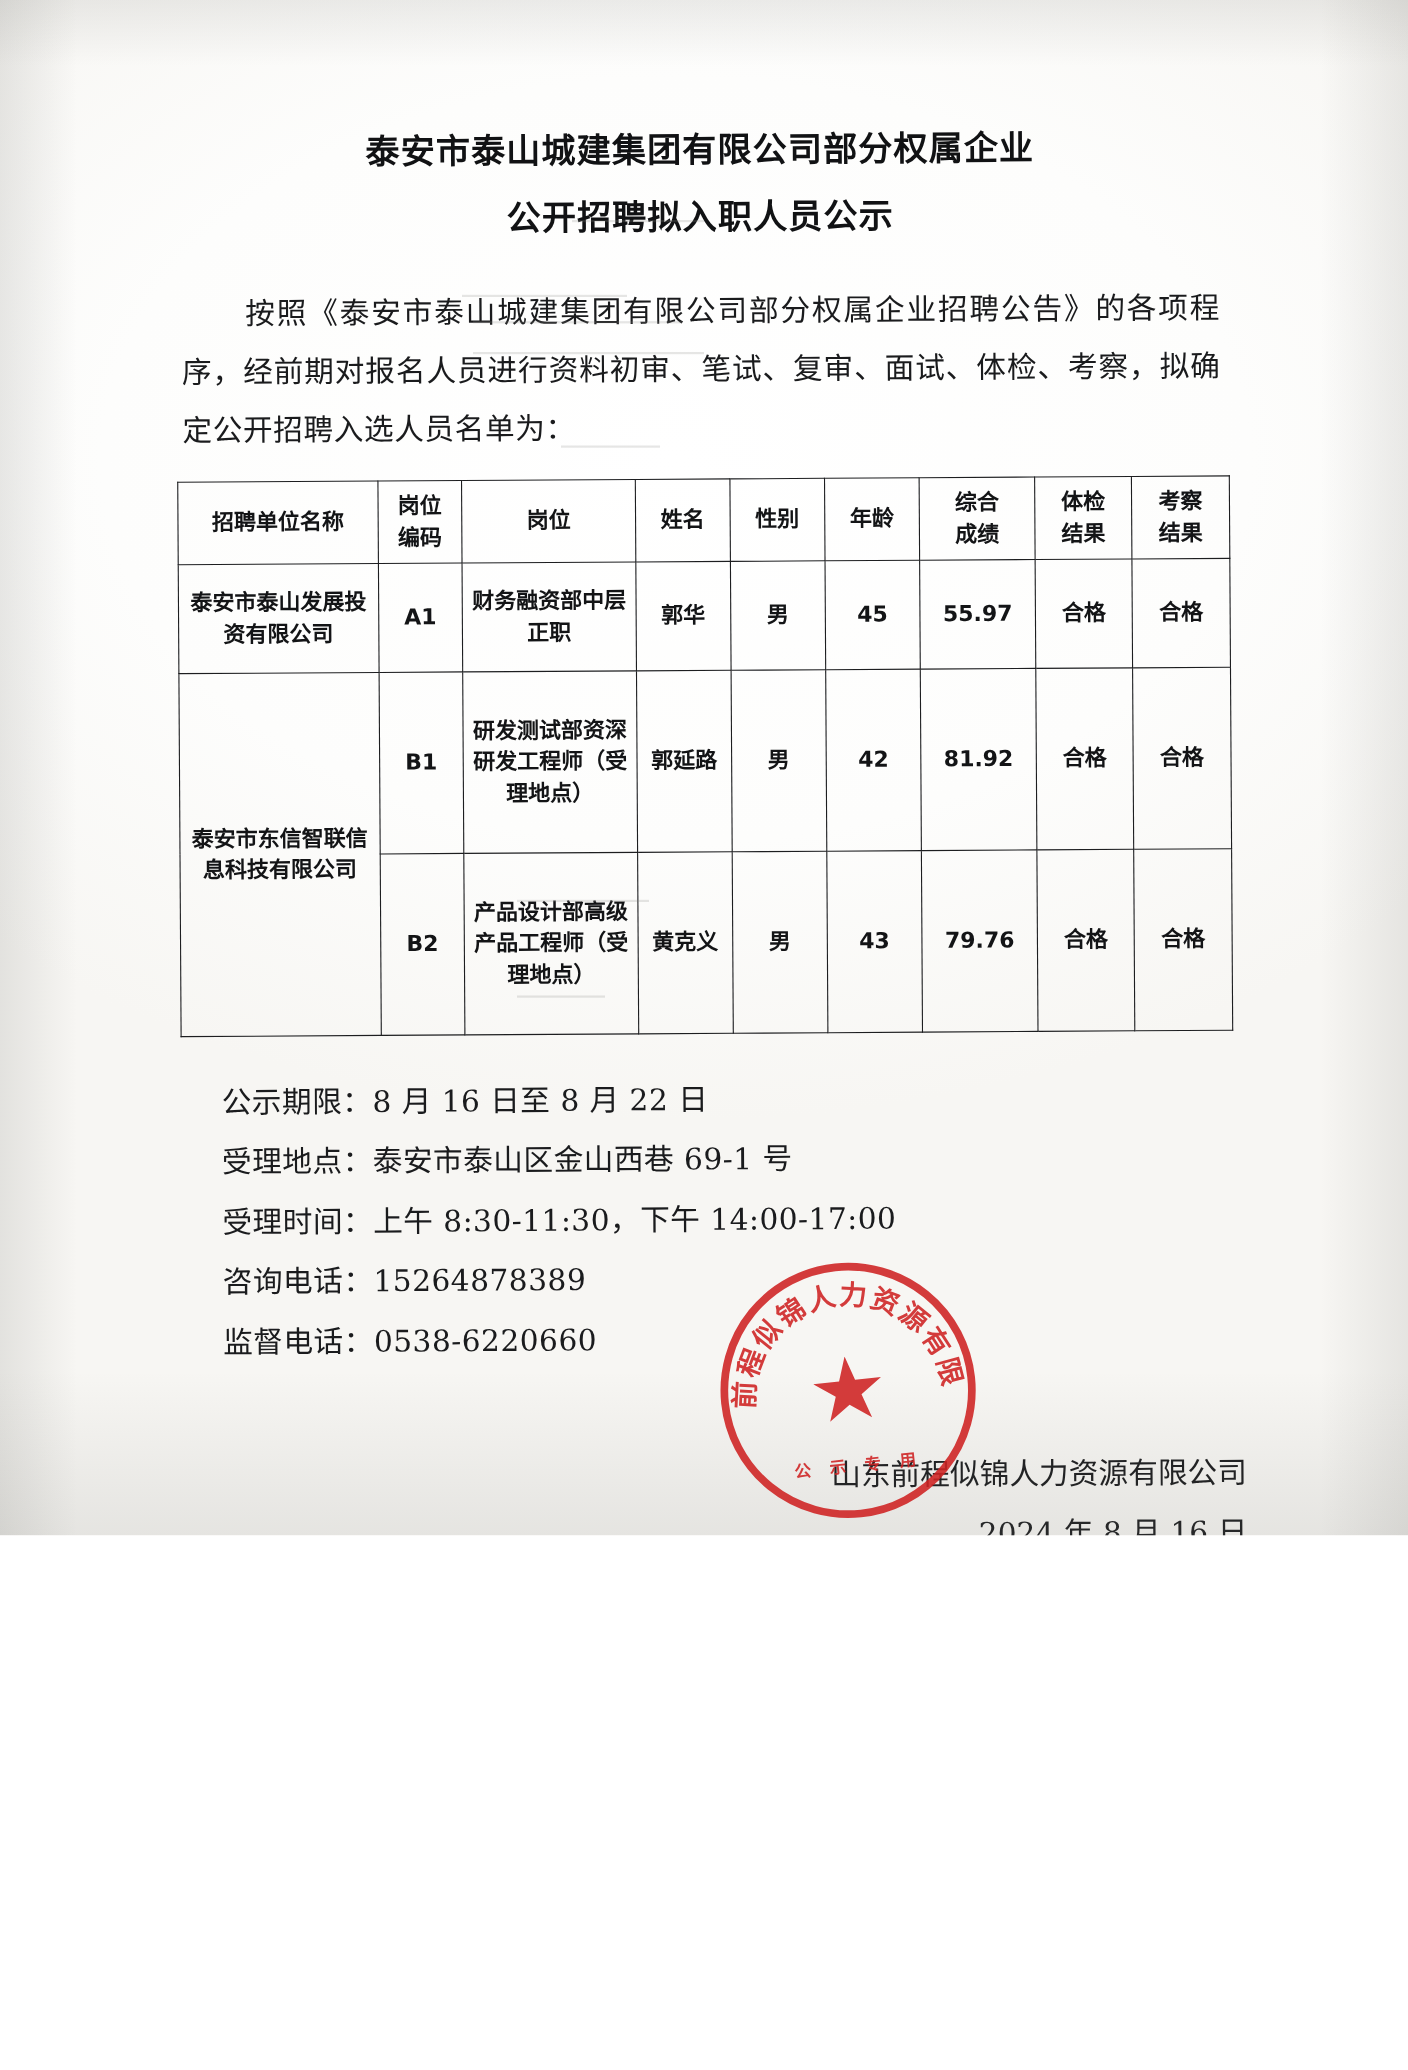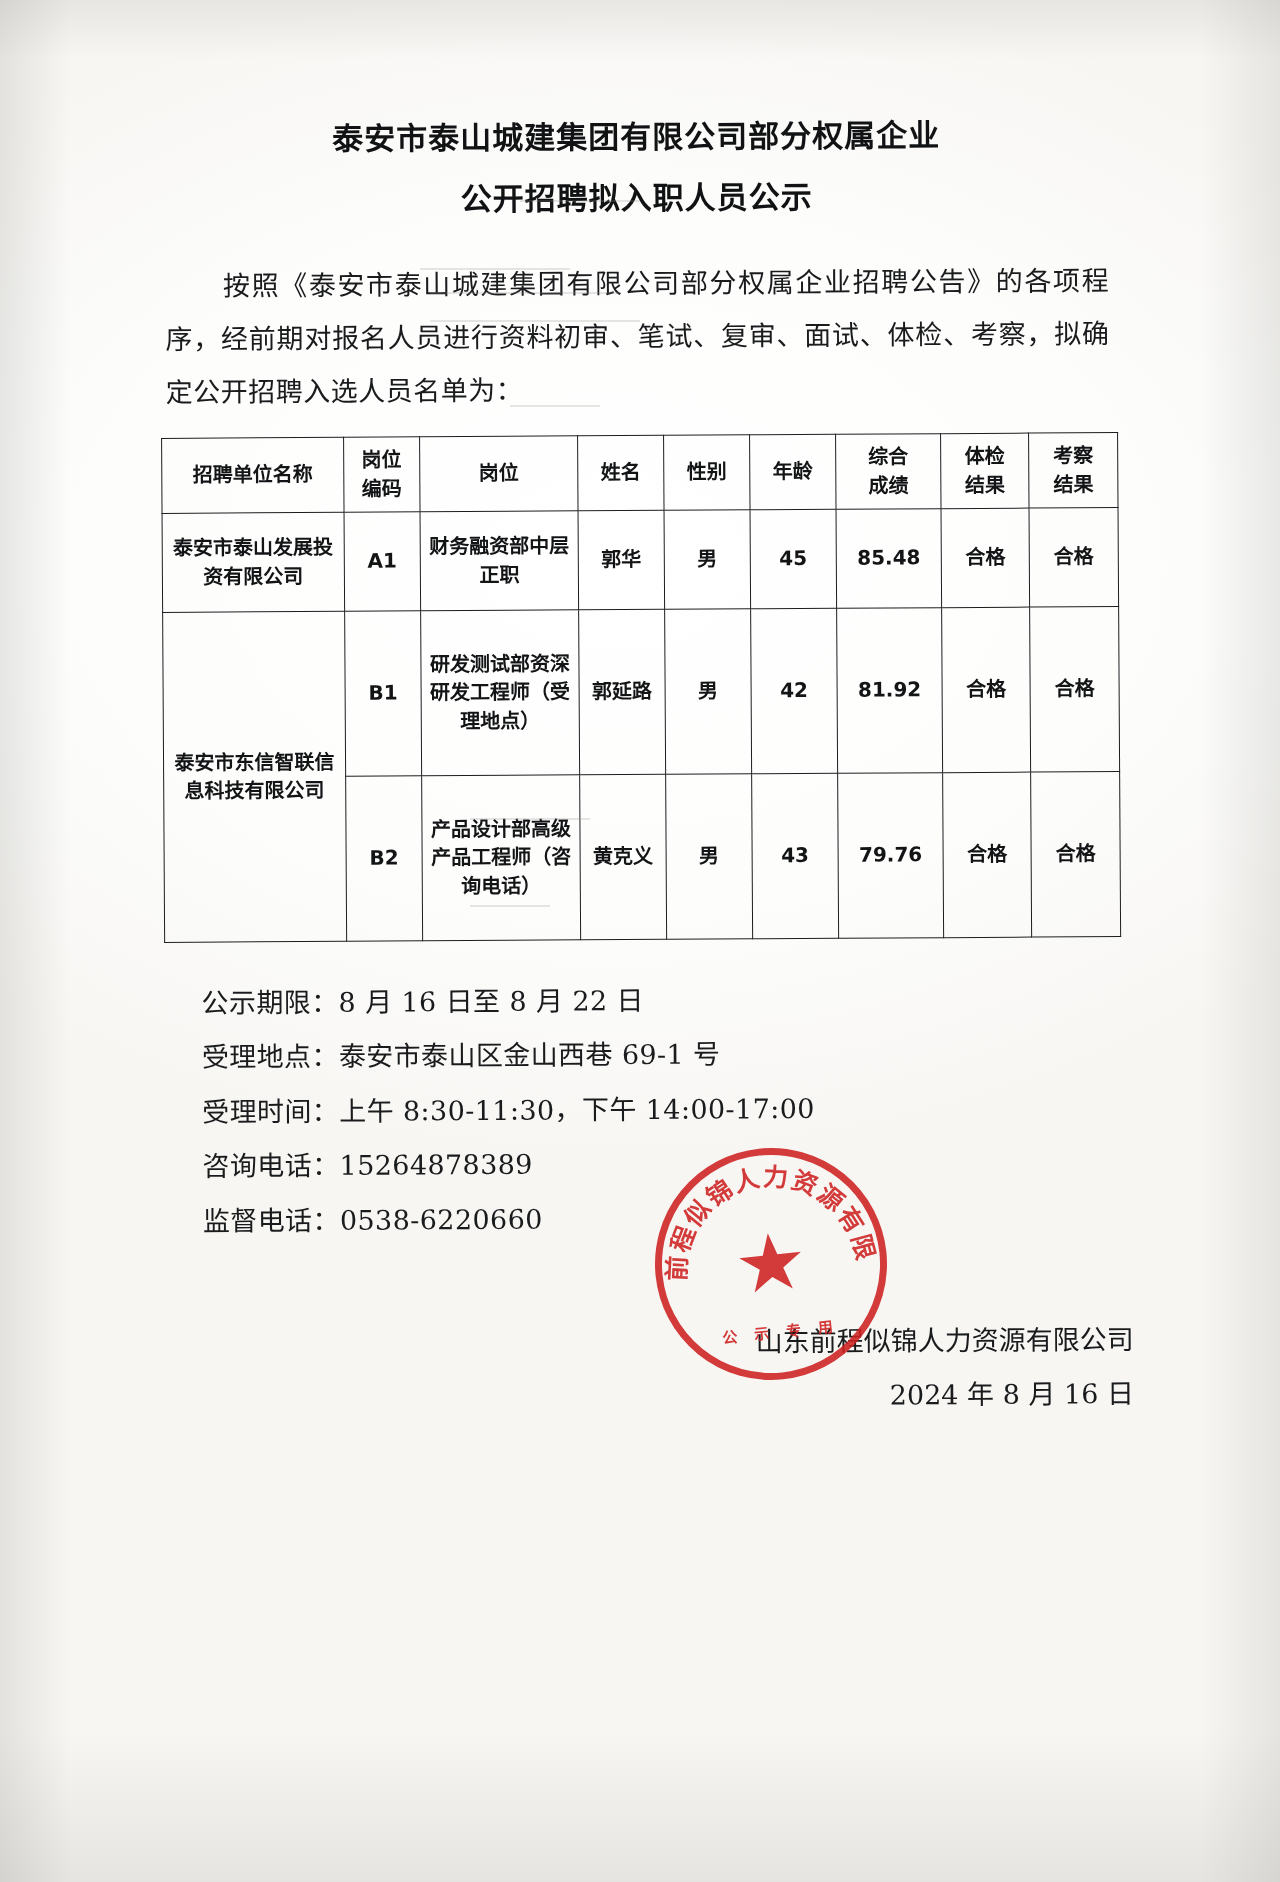--- a/index.html
+++ b/index.html
@@ -7,21 +7,21 @@
     padding: 0;
     background: #ffffff;
   }
   body {
     font-family: "DejaVu Serif", "Liberation Serif", serif;
     color: #16181a;
   }
   #page {
     position: relative;
     width: 1280px;
-    height: 1882px;
+    height: 1396px;
     margin: 0 auto;
     background:
       radial-gradient(ellipse 900px 600px at 48% 30%, #ffffff 0%, #fdfdfc 58%, #f7f6f3 100%);
     overflow: hidden;
   }
   
   .scan-edge-left,
   .scan-edge-right,
   .scan-edge-top,
   .scan-edge-bottom {
@@ -240,38 +240,38 @@
           </tr>
         </thead>
         <tbody>
           <tr class="row-first">
             <td>泰安市泰山发展投资有限公司</td>
             <td class="cell-code">A1</td>
             <td>财务融资部中层正职</td>
             <td>郭华</td>
             <td>男</td>
             <td class="cell-age">45</td>
-            <td class="cell-score">85.48</td>
+            <td class="cell-score">55.97</td>
             <td>合格</td>
             <td>合格</td>
           </tr>
           <tr class="row-tall">
             <td rowspan="2">泰安市东信智联信息科技有限公司</td>
             <td class="cell-code">B1</td>
             <td>研发测试部资深研发工程师（受理地点）</td>
             <td>郭延路</td>
             <td>男</td>
             <td class="cell-age">42</td>
             <td class="cell-score">81.92</td>
             <td>合格</td>
             <td>合格</td>
           </tr>
           <tr class="row-tall">
             <td class="cell-code">B2</td>
-            <td>产品设计部高级产品工程师（咨询电话）</td>
+            <td>产品设计部高级产品工程师（受理地点）</td>
             <td>黄克义</td>
             <td>男</td>
             <td class="cell-age">43</td>
             <td class="cell-score">79.76</td>
             <td>合格</td>
             <td>合格</td>
           </tr>
         </tbody>
       </table>
     </div>

